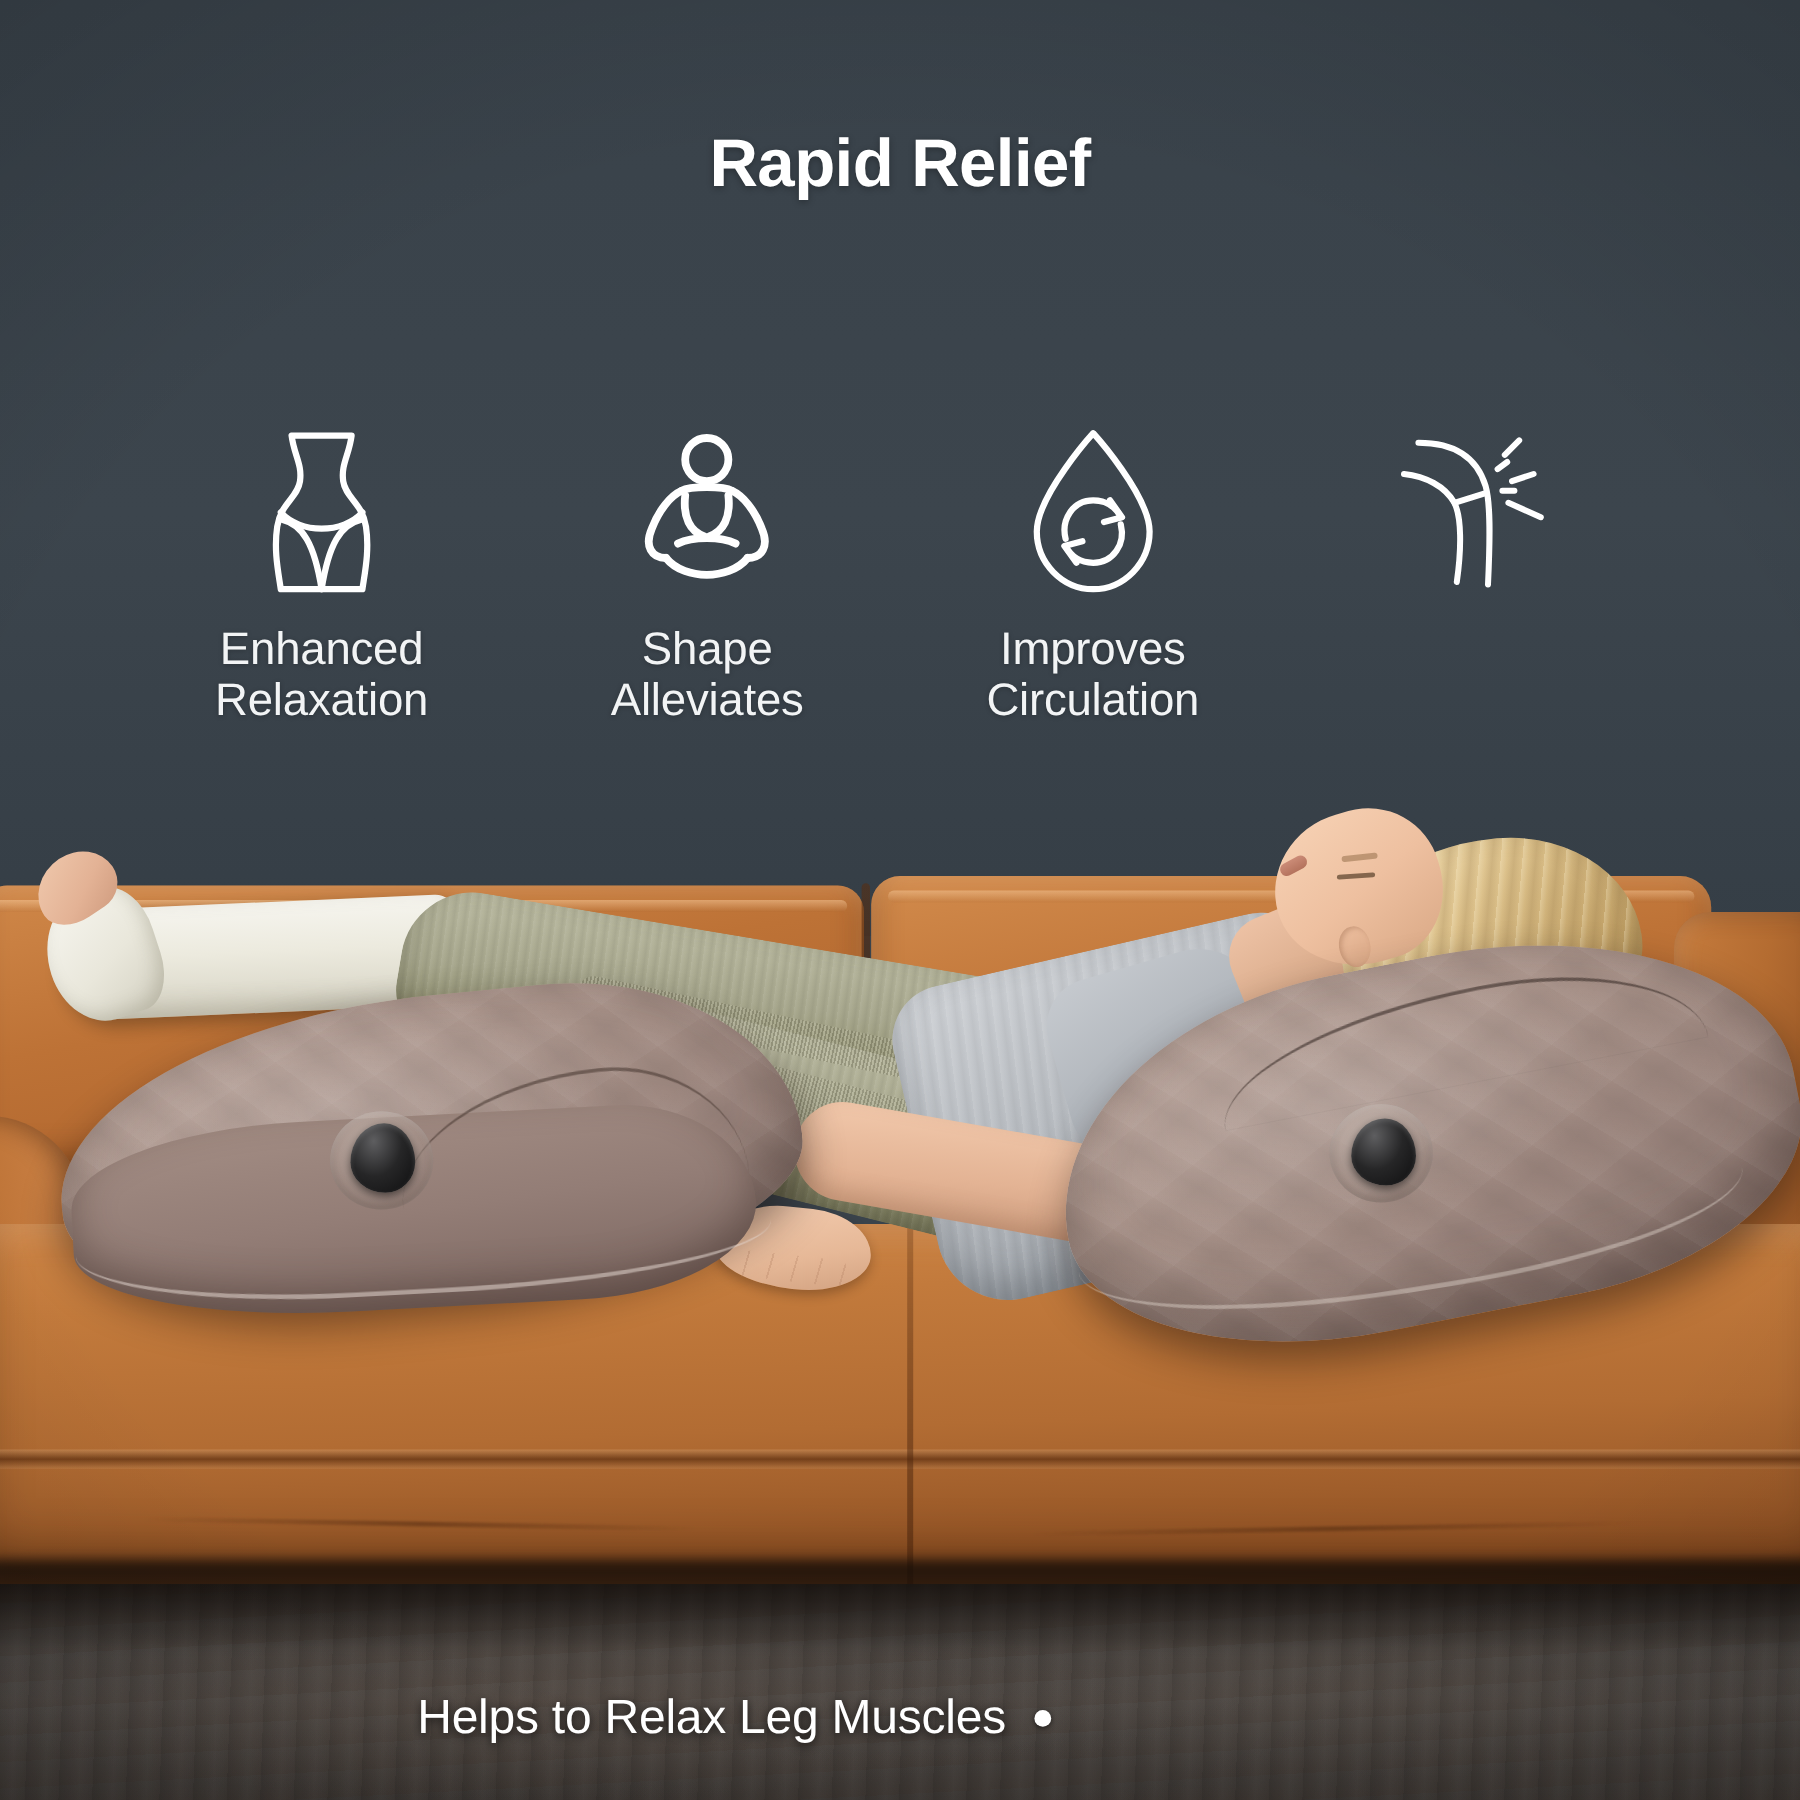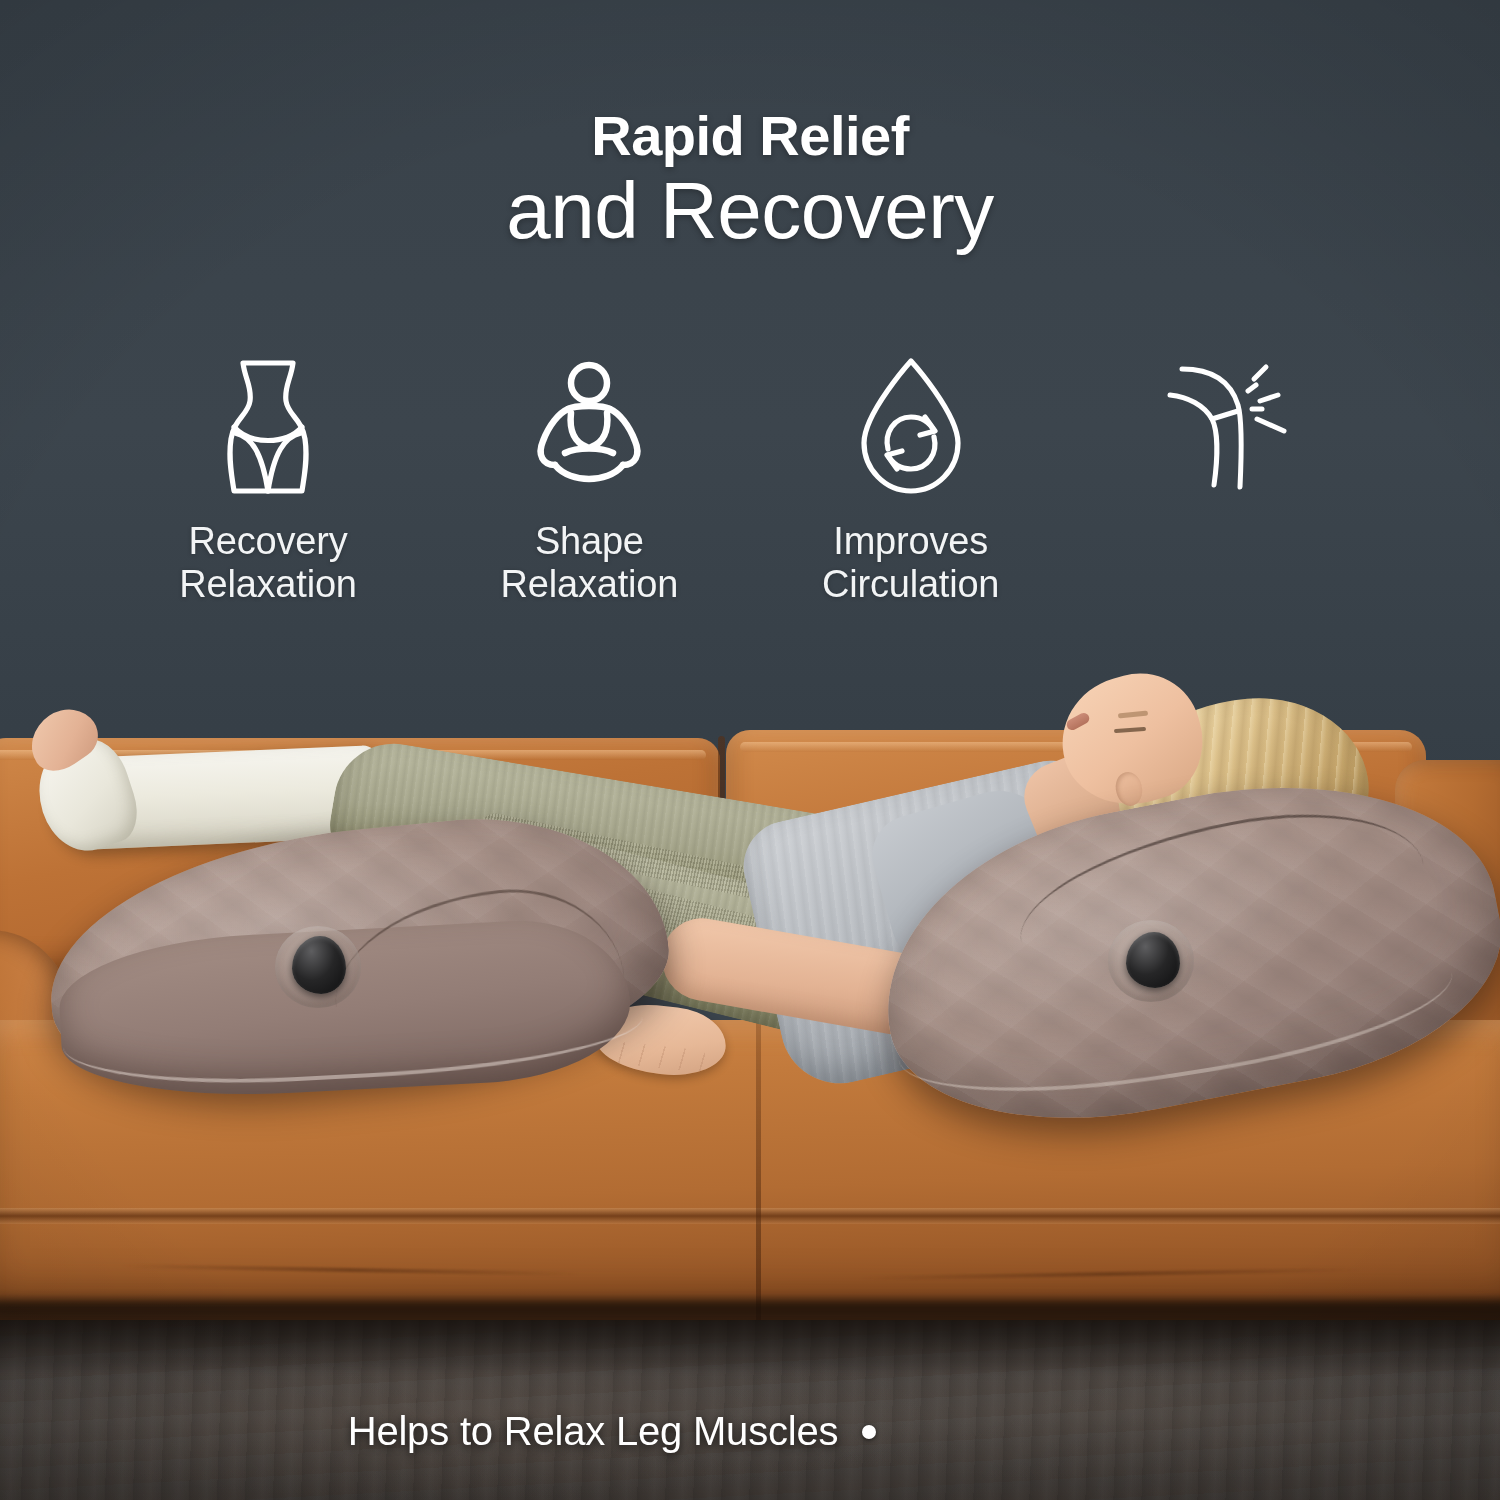--- a/index.html
+++ b/index.html
@@ -420,55 +420,54 @@
     <div class="wedge-left-seam"></div>
     <div class="wedge-left-piping"></div>
     <div class="valve-base" style="left:275px; top:926px; width:86px; height:82px;"></div>
     <div class="valve-knob" style="left:292px; top:936px; width:54px; height:58px;"></div>
 
     <div class="vignette"></div>
   </div>
 
   <div class="headline-block">
     <div class="headline-line1">Rapid Relief</div>
-    <div class="headline-line2">and Recovery</div>
   </div>
 
   <div class="features">
 
     <div class="feature">
       <div class="feature-icon">
         <svg width="116" height="140" viewBox="0 0 116 140" fill="none" stroke="#ffffff" stroke-width="5.2" stroke-linecap="round" stroke-linejoin="round">
           <path d="M33 6 H83 C81 22 74 30 76 44 C78 58 92 62 95 82
                    C98 102 94 120 92 134 H24 C22 120 18 102 21 82
                    C24 62 38 58 40 44 C42 30 35 22 33 6 Z"></path>
           <path d="M24 70 C40 88 76 88 92 70"></path>
           <path d="M25 76 C42 80 52 96 58 134"></path>
           <path d="M91 76 C74 80 64 96 58 134"></path>
         </svg>
       </div>
-      <div class="feature-label">Recovery
+      <div class="feature-label">Enhanced
 Relaxation</div>
     </div>
 
     <div class="feature">
       <div class="feature-icon">
         <svg width="140" height="132" viewBox="0 0 140 132" fill="none" stroke="#ffffff" stroke-width="6.5" stroke-linecap="round" stroke-linejoin="round">
           <circle cx="70" cy="22" r="18"></circle>
           <path d="M49 48 C40 52 30 64 24 80 C18 94 24 104 36 104"></path>
           <path d="M91 48 C100 52 110 64 116 80 C122 94 116 104 104 104"></path>
           <path d="M49 48 C56 44 84 44 91 48"></path>
           <path d="M52 52 C50 70 56 82 68 86"></path>
           <path d="M88 52 C90 70 84 82 72 86"></path>
           <path d="M36 104 C44 114 58 118 70 118 C82 118 96 114 104 104"></path>
           <path d="M46 92 C58 86 82 86 94 92"></path>
         </svg>
       </div>
       <div class="feature-label">Shape
-Relaxation</div>
+Alleviates</div>
     </div>
 
     <div class="feature">
       <div class="feature-icon">
         <svg width="122" height="144" viewBox="0 0 122 144" fill="none" stroke="#ffffff" stroke-width="5.2" stroke-linecap="round" stroke-linejoin="round">
           <path d="M61 6 C61 6 108 58 108 88 C108 114 87 136 61 136
                    C35 136 14 114 14 88 C14 58 61 6 61 6 Z"></path>
           <path d="M38 94 C34 78 44 62 61 62 C72 62 80 68 84 76"></path>
           <path d="M84 82 C88 98 78 114 61 114 C50 114 42 108 38 100"></path>
           <path d="M75 62 L85 76 L70 80"></path>

